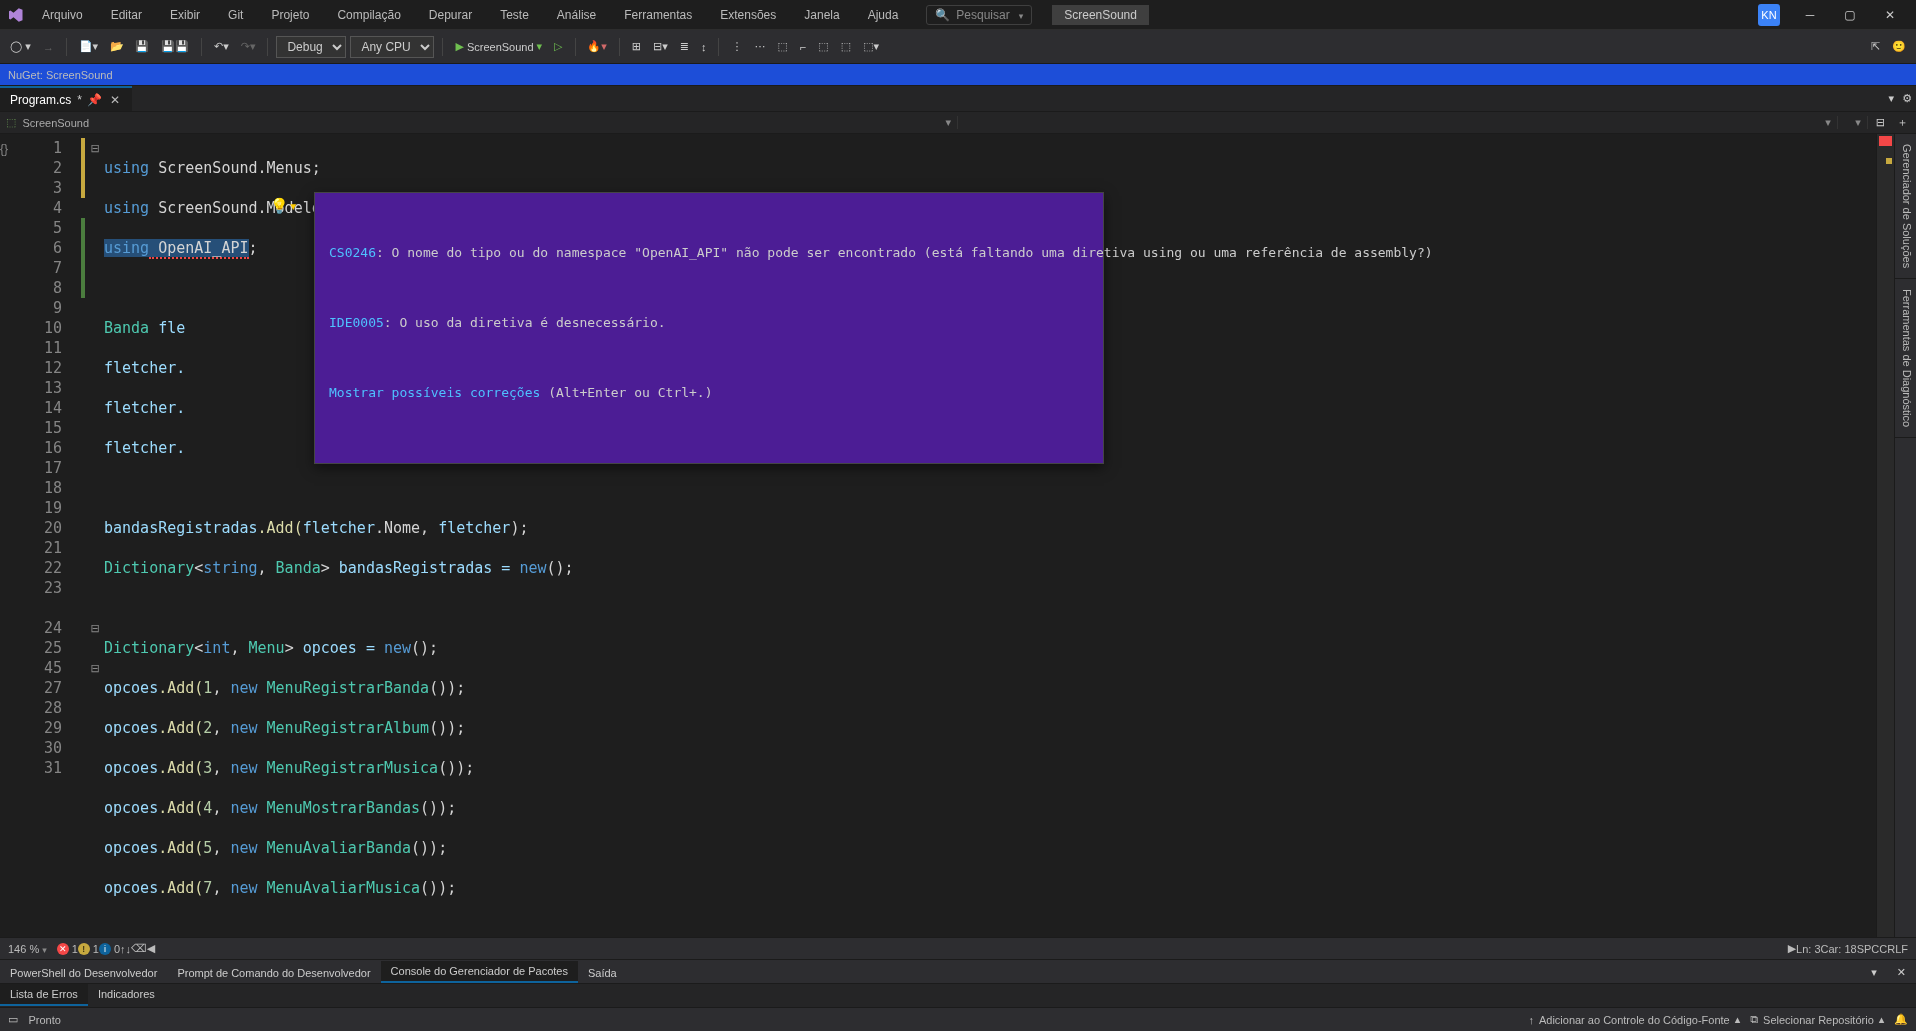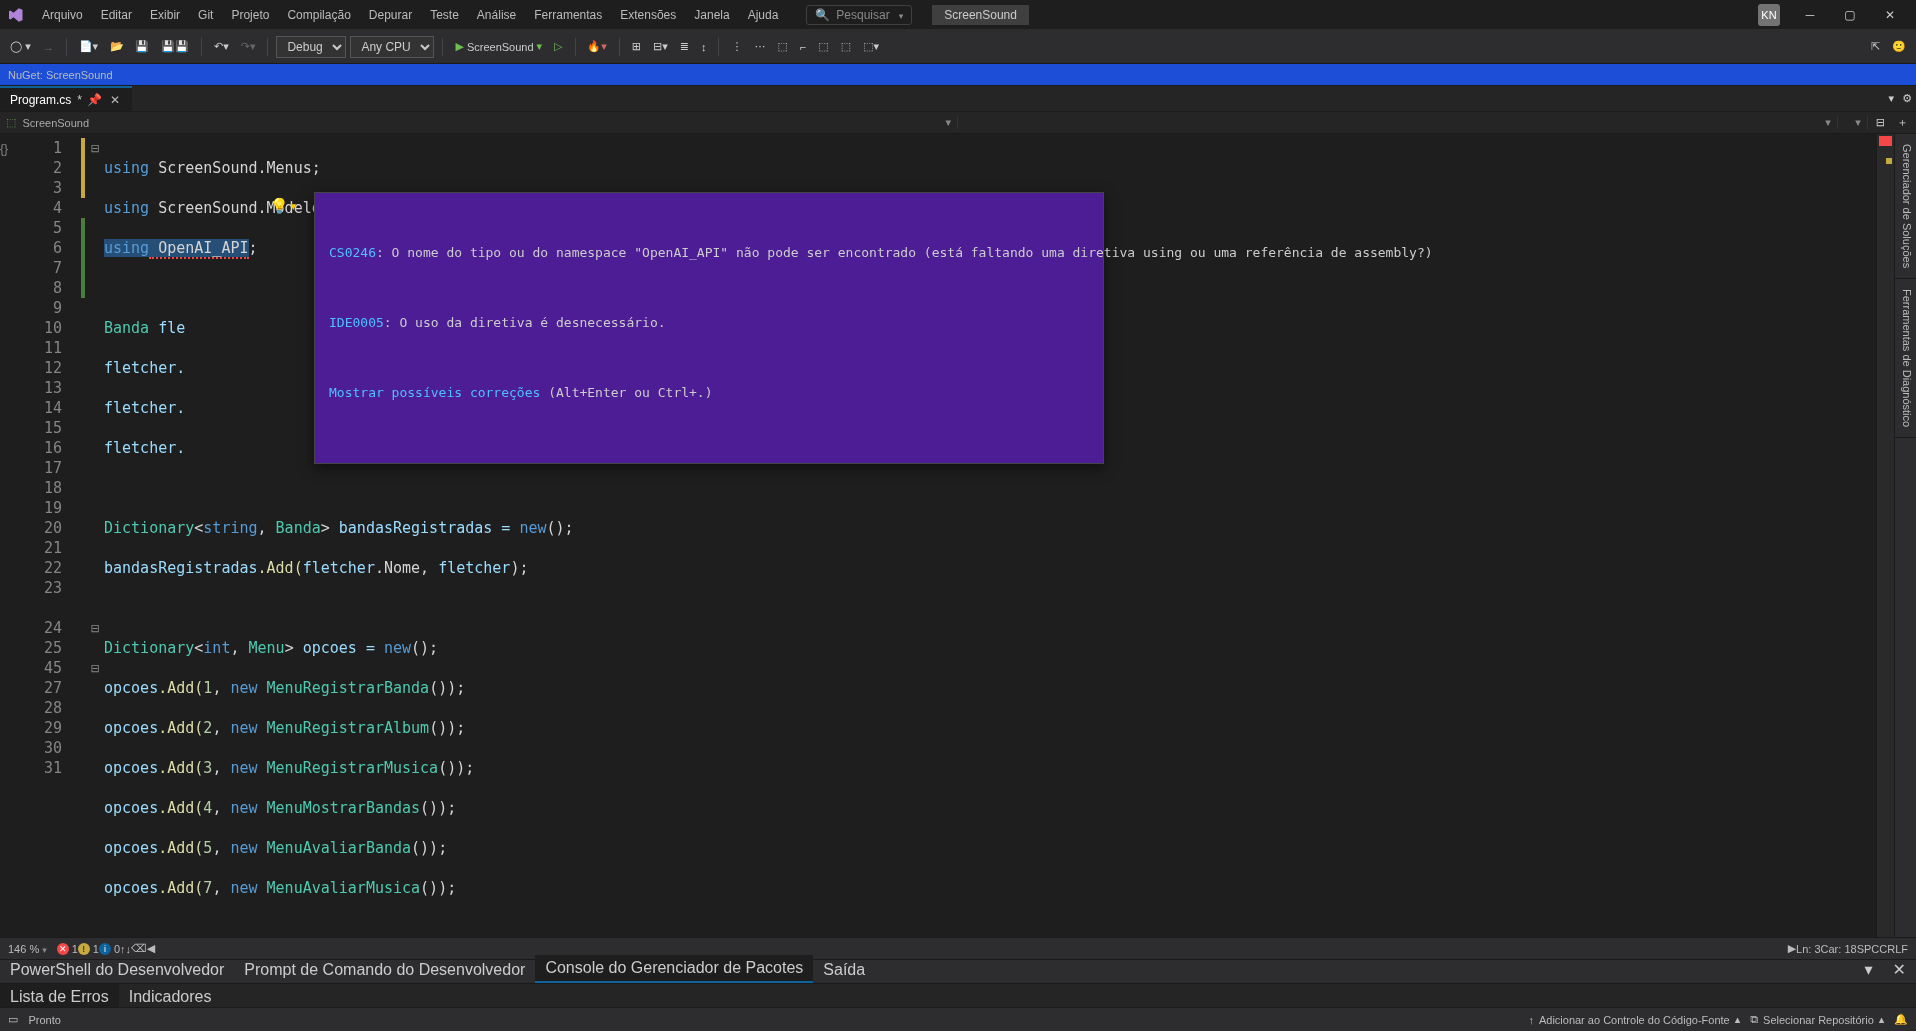--- a/index.html
+++ b/index.html
@@ -11,26 +11,26 @@
     width: 1916px;
     height: 1031px;
     overflow: hidden;
     display: flex;
     flex-direction: column;
   }
   
   .titlebar { height: 30px; background: #1e1e1e; display: flex; align-items: center; padding: 0 6px; border-bottom: 1px solid #2d2d2d; }
   .vs-logo { width: 18px; height: 18px; margin-right: 10px; display:flex; align-items:center; justify-content:center;}
   .vs-logo svg { width:18px; height:18px; }
-  .menu { display: flex; gap: 2px; }
+  .menu { display: flex; gap: 12px; }
   .menu-item { padding: 4px 8px; cursor: default; color:#bbb;}
   .search-box { margin-left: 20px; display:flex; align-items:center; color:#888; padding:2px 8px; border:1px solid #3f3f3f; border-radius:3px; gap:6px;}
   .app-name-box { margin-left:20px; background:#3f3f3f; padding:3px 12px; color:#ccc;}
   .title-spacer { flex:1; }
-  .user-badge { background:#737373; color:#fff; width:22px; height:22px; border-radius:3px; display:flex; align-items:center; justify-content:center; font-size:11px; margin:0 10px;}
+  .user-badge { background:#3b82f6; color:#fff; width:22px; height:22px; border-radius:3px; display:flex; align-items:center; justify-content:center; font-size:11px; margin:0 10px;}
   .win-btn { width:40px; height:28px; display:flex; align-items:center; justify-content:center; color:#ccc;}
   
   .toolbar { height:34px; background:#2d2d30; border-bottom:1px solid #1b1b1b; display:flex; align-items:center; padding:0 6px; gap:4px;}
   .tb-item { display:flex; align-items:center; padding:3px 4px; color:#ccc; gap:3px; font-size:11px;}
   .tb-item select, .tb-select { background:#333; color:#ccc; border:1px solid #555; padding:2px 6px; font-size:12px;}
   .tb-sep { width:1px; height:18px; background:#444; margin:0 4px;}
   .green-play { color:#6fbf50;}
   .tb-spacer { flex:1;}
   
   .subbar { height:22px; background:#1d4ed8; border-bottom:1px solid #1b1b1b; display:flex; align-items:center; padding-left:8px; color:#bbb; font-size:11px;}
@@ -83,21 +83,21 @@
   
   .ed-status { height:22px; background:#2d2d30; border-top:1px solid #1b1b1b; display:flex; align-items:center; padding:0 8px; font-size:11px; color:#bbb;}
   .ed-status .spacer { flex:1;}
   .err-badge { display:flex; align-items:center; gap:3px;}
   .err-badge .circ { width:12px; height:12px; border-radius:50%; display:inline-flex; align-items:center; justify-content:center; font-size:9px;}
   .circ-red { background:#f44747; color:#fff;}
   .circ-yel { background:#c7a93f; color:#000;}
   .circ-blue { background:#0e639c; color:#fff;}
   
   .bottom-tabs { height:24px; background:#2d2d30; border-top:1px solid #1b1b1b; display:flex; align-items:flex-end;}
-  .bt-tab { padding:4px 10px; font-size:16px; color:#ccc; }
+  .bt-tab { padding:4px 10px; font-size:11px; color:#ccc; }
   .bt-tab.active { background:#1e1e1e; border-bottom:2px solid #0e639c;}
   .bottom-tabs2 { height:24px; background:#252526; border-top:1px solid #1b1b1b; display:flex; align-items:flex-start;}
   
   .statusbar { height:24px; background:#2d2d30; border-top:1px solid #1b1b1b; display:flex; align-items:center; padding:0 8px; gap:10px; font-size:11px; color:#bbb;}
   .statusbar .spacer { flex:1;}
   .sb-btn { display:flex; align-items:center; gap:5px;}
   .chev-down::after { content:"▾"; font-size:9px; margin-left:3px; color:#888;}
 </style>
 </head>
 <body>
@@ -318,22 +318,22 @@
     <div class="code">
 <div class="line"><span class="kw">using</span><span class="pl"> ScreenSound</span><span class="pl">.Menus;</span></div>
 <div class="line"><span class="kw">using</span><span class="pl"> ScreenSound</span><span class="pl">.Modelos;</span></div>
 <div class="line"><span class="sel-bg"><span class="kw">using</span><span class="err-underline pl"> OpenAI_API</span></span><span class="pl">;</span></div>
 <div class="line"></div>
 <div class="line"><span class="cls">Banda</span><span class="id"> fle</span></div>
 <div class="line"><span class="id">fletcher.</span></div>
 <div class="line"><span class="id">fletcher.</span></div>
 <div class="line"><span class="id">fletcher.</span></div>
 <div class="line"></div>
+<div class="line"><span class="id">bandasRegistradas</span><span class="fn">.Add(</span><span class="id">fletcher</span><span class="pl">.Nome, </span><span class="id">fletcher</span><span class="pl">);</span></div>
 <div class="line"><span class="cls">Dictionary</span><span class="pl">&lt;</span><span class="kw">string</span><span class="pl">, </span><span class="cls">Banda</span><span class="pl">&gt;</span><span class="id"> bandasRegistradas = </span><span class="kw">new</span><span class="pl">();</span></div>
-<div class="line"><span class="id">bandasRegistradas</span><span class="fn">.Add(</span><span class="id">fletcher</span><span class="pl">.Nome, </span><span class="id">fletcher</span><span class="pl">);</span></div>
 <div class="line"></div>
 <div class="line"><span class="cls">Dictionary</span><span class="pl">&lt;</span><span class="kw">int</span><span class="pl">, </span><span class="cls">Menu</span><span class="pl">&gt;</span><span class="id"> opcoes = </span><span class="kw">new</span><span class="pl">();</span></div>
 <div class="line"><span class="id">opcoes</span><span class="fn">.Add(</span><span class="num">1</span><span class="pl">, </span><span class="kw">new</span><span class="cls"> MenuRegistrarBanda</span><span class="pl">());</span></div>
 <div class="line"><span class="id">opcoes</span><span class="fn">.Add(</span><span class="num">2</span><span class="pl">, </span><span class="kw">new</span><span class="cls"> MenuRegistrarAlbum</span><span class="pl">());</span></div>
 <div class="line"><span class="id">opcoes</span><span class="fn">.Add(</span><span class="num">3</span><span class="pl">, </span><span class="kw">new</span><span class="cls"> MenuRegistrarMusica</span><span class="pl">());</span></div>
 <div class="line"><span class="id">opcoes</span><span class="fn">.Add(</span><span class="num">4</span><span class="pl">, </span><span class="kw">new</span><span class="cls"> MenuMostrarBandas</span><span class="pl">());</span></div>
 <div class="line"><span class="id">opcoes</span><span class="fn">.Add(</span><span class="num">5</span><span class="pl">, </span><span class="kw">new</span><span class="cls"> MenuAvaliarBanda</span><span class="pl">());</span></div>
 <div class="line"><span class="id">opcoes</span><span class="fn">.Add(</span><span class="num">7</span><span class="pl">, </span><span class="kw">new</span><span class="cls"> MenuAvaliarMusica</span><span class="pl">());</span></div>
 
 

